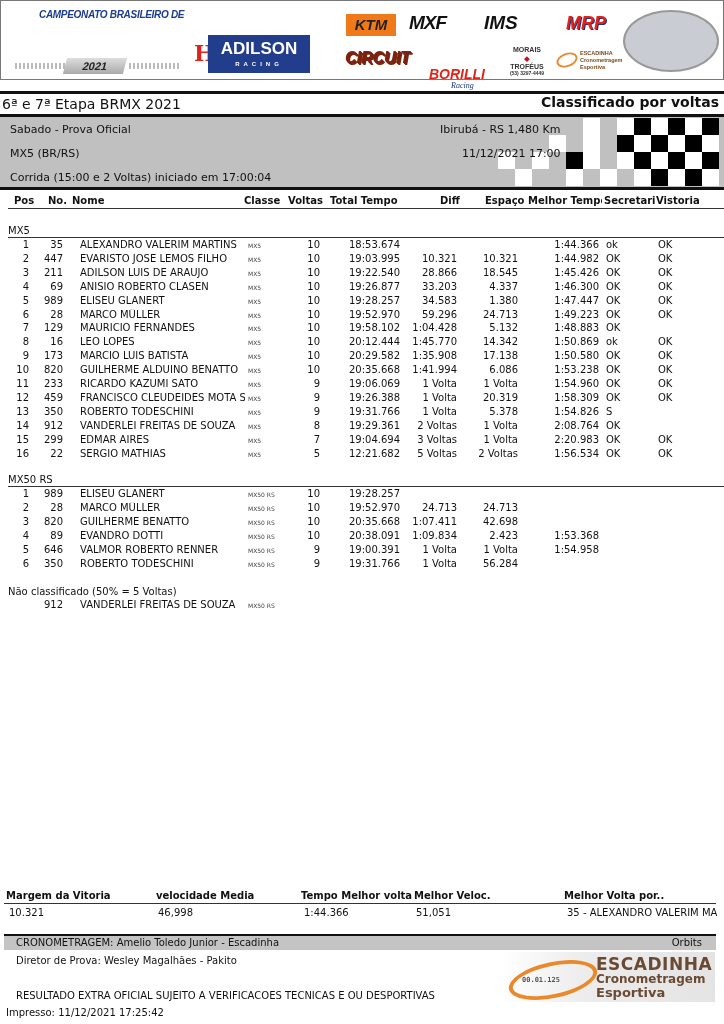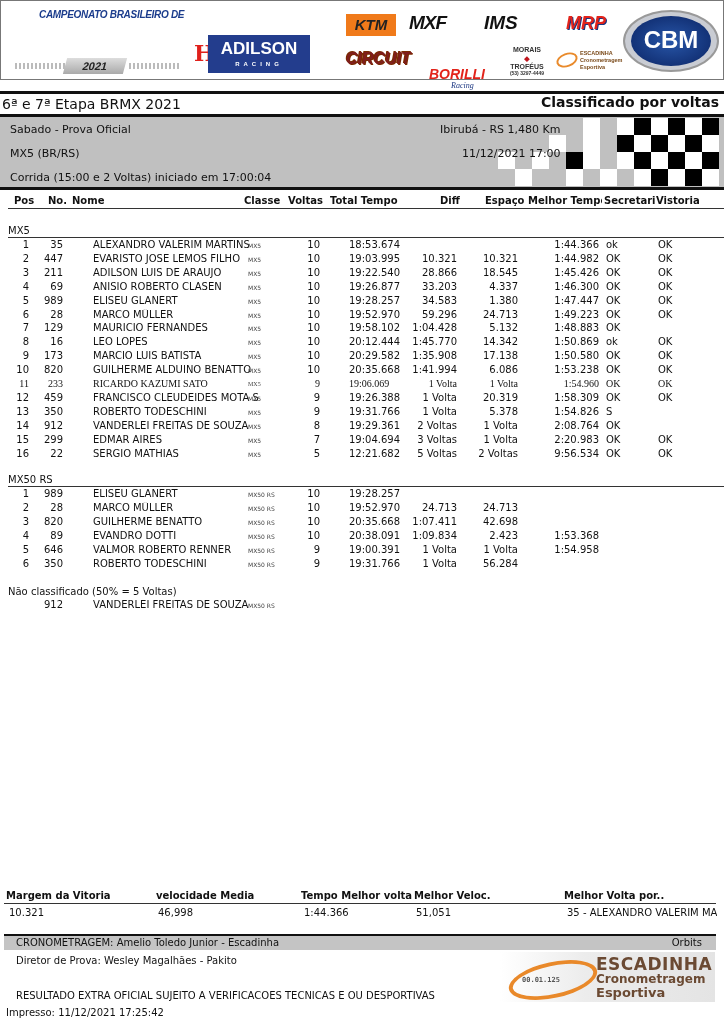--- a/index.html
+++ b/index.html
@@ -50,21 +50,21 @@
   
   .hdr { top: 195px; font: bold 10px "DejaVu Sans", sans-serif; color: #111; white-space: nowrap; }
   .hdr-rule { left: 8px; top: 208px; width: 716px; height: 1px; background: #333; }
   .sec-title { left: 8px; font: 10px "DejaVu Sans", sans-serif; }
   .sec-rule { left: 8px; width: 716px; height: 1px; background: #333; }
 
   .row { position: absolute; left: 0; width: 724px; height: 14px; font: 10px "DejaVu Sans", sans-serif; color: #111; white-space: nowrap; }
   .row span { position: absolute; top: 0; }
   .c-pos { right: 695px; text-align: right; }
   .c-no { right: 661px; text-align: right; }
-  .c-name { left: 93px; width: 165px; overflow: hidden; }
+  .c-name { left: 80px; width: 165px; overflow: hidden; }
   .c-cls { left: 248px; font-size: 6px !important; top: 3px !important; color: #444; }
   .c-laps { right: 404px; text-align: right; }
   .c-total { left: 349px; }
   .c-diff { right: 267px; text-align: right; }
   .c-gap { right: 206px; text-align: right; }
   .c-best { right: 125px; text-align: right; }
   .c-sec { left: 606px; }
   .c-vis { left: 658px; }
 
   .notclass { left: 8px; top: 586px; font: 10px "DejaVu Sans", sans-serif; }
@@ -122,21 +122,20 @@
   <div class="abs logo-escadinha-sm">
     <div class="esc-oval"></div>
     <div class="esc-txt">
       <div>ESCADINHA</div>
       <div>Cronometragem</div>
       <div>Esportiva</div>
     </div>
   </div>
   <div class="abs logo-cbm">
     <div class="cbm-outer"></div>
-    <div class="cbm-inner">CBM</div>
   </div>
 </div>
 
 <div class="abs rule-thick" style="top:91px"></div>
 <div class="abs title-left">6ª e 7ª Etapa BRMX 2021</div>
 <div class="abs title-right">Classificado por voltas</div>
 <div class="abs rule-thick" style="top:114px"></div>
 
 <div class="abs info">
   <div id="flag">
@@ -321,21 +320,21 @@
       <span class="c-name">GUILHERME ALDUINO BENATTO</span>
       <span class="c-cls">MX5</span>
       <span class="c-laps">10</span>
       <span class="c-total">20:35.668</span>
       <span class="c-diff">1:41.994</span>
       <span class="c-gap">6.086</span>
       <span class="c-best">1:53.238</span>
       <span class="c-sec">OK</span>
       <span class="c-vis">OK</span>
     </div>
-    <div class="row" style="top: 378px; font-family: Liberation Serif, serif;">
+    <div class="row" style="top: 378px;">
       <span class="c-pos">11</span>
       <span class="c-no">233</span>
       <span class="c-name">RICARDO KAZUMI SATO</span>
       <span class="c-cls">MX5</span>
       <span class="c-laps">9</span>
       <span class="c-total">19:06.069</span>
       <span class="c-diff">1 Volta</span>
       <span class="c-gap">1 Volta</span>
       <span class="c-best">1:54.960</span>
       <span class="c-sec">OK</span>
@@ -395,21 +394,21 @@
     </div>
     <div class="row" style="top: 447.5px;">
       <span class="c-pos">16</span>
       <span class="c-no">22</span>
       <span class="c-name">SERGIO MATHIAS</span>
       <span class="c-cls">MX5</span>
       <span class="c-laps">5</span>
       <span class="c-total">12:21.682</span>
       <span class="c-diff">5 Voltas</span>
       <span class="c-gap">2 Voltas</span>
-      <span class="c-best">9:56.534</span>
+      <span class="c-best">1:56.534</span>
       <span class="c-sec">OK</span>
       <span class="c-vis">OK</span>
     </div>
   </div>
 
 <div class="abs sec-title" style="top:474px">MX50 RS</div>
 <div class="abs sec-rule" style="top:486px"></div>
 <div id="rows-1">
     <div class="row" style="top: 488px;">
       <span class="c-pos">1</span>

